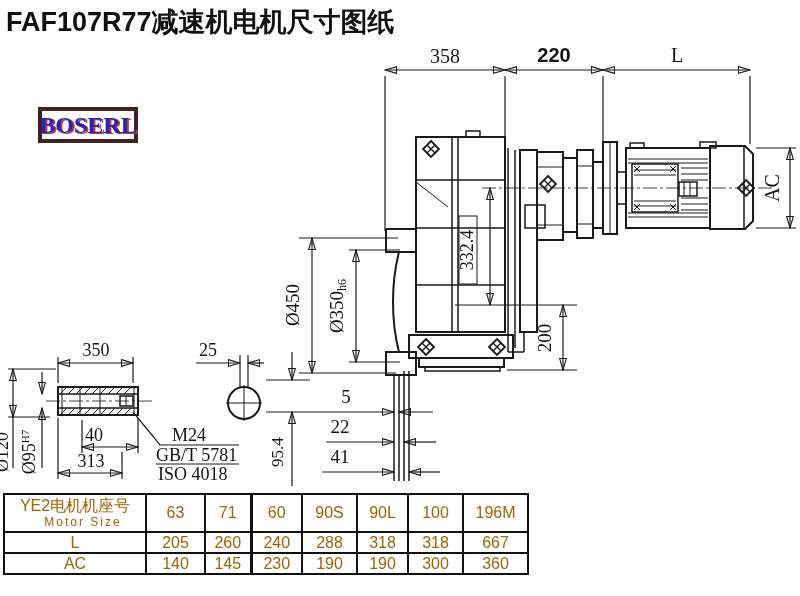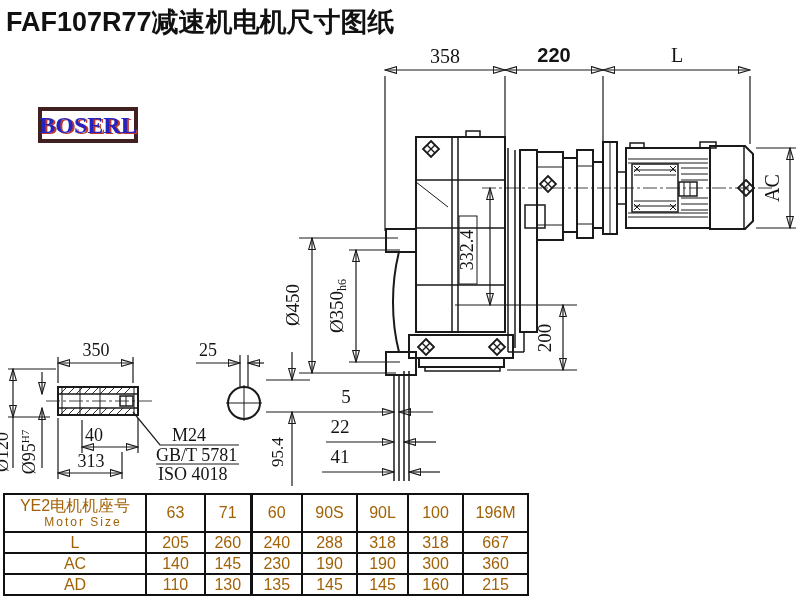--- a/index.html
+++ b/index.html
@@ -298,26 +298,16 @@
       <tr>
         <td>AC</td>
         <td>140</td>
         <td class="bthick">145</td>
         <td>230</td>
         <td>190</td>
         <td>190</td>
         <td>300</td>
         <td>360</td>
       </tr>
-      <tr>
-        <td>AD</td>
-        <td>110</td>
-        <td class="bthick">130</td>
-        <td>135</td>
-        <td>145</td>
-        <td>145</td>
-        <td>160</td>
-        <td>215</td>
-      </tr>
     </tbody>
   </table>
 
 </div>
 
 </body></html>

